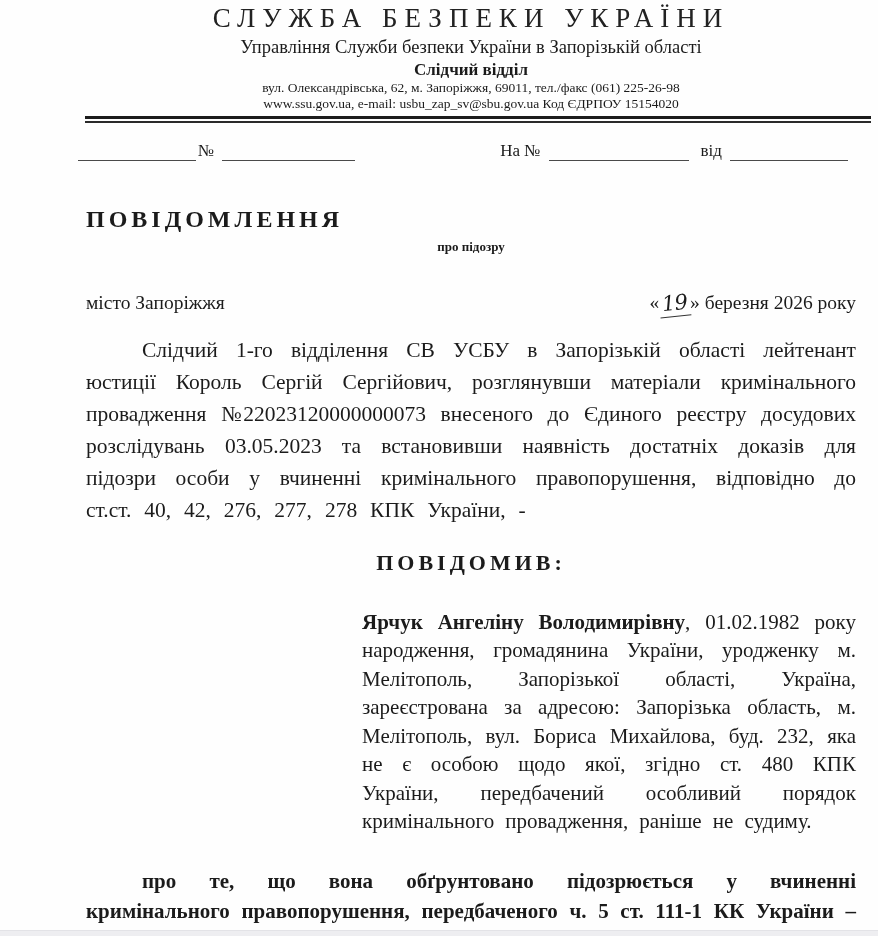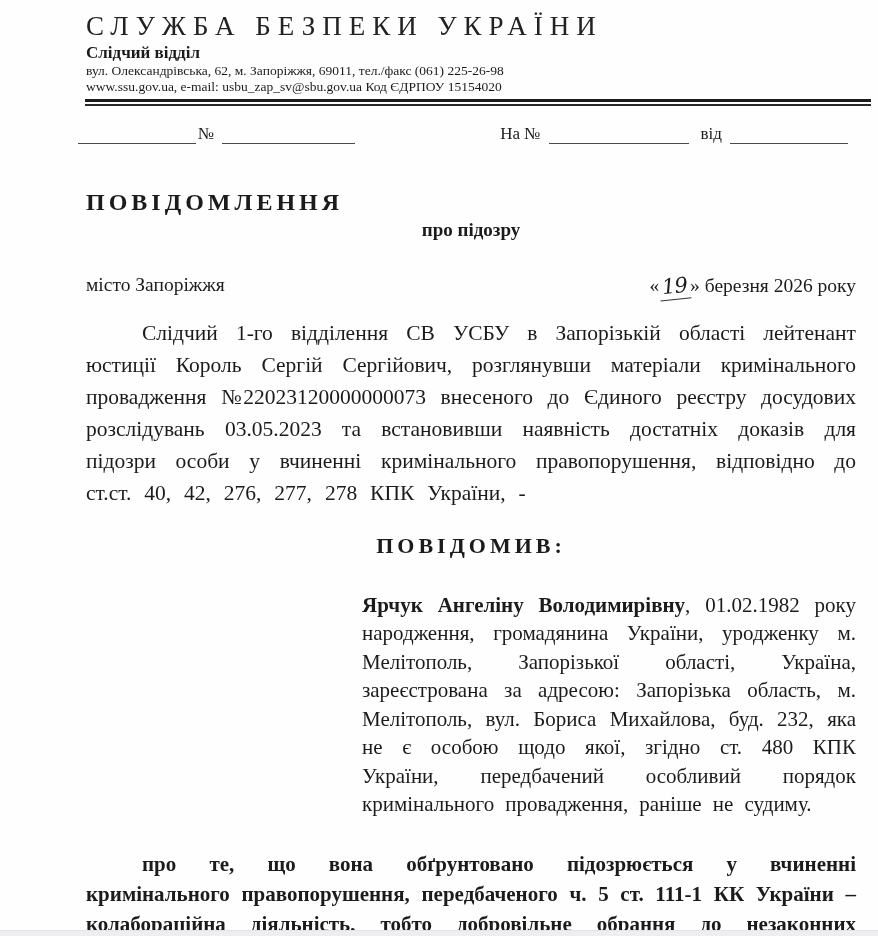--- a/index.html
+++ b/index.html
@@ -21,21 +21,21 @@
     width: 878px;
     height: 936px;
     background: #fefefe;
   }
   .content {
     padding: 0 0 0 86px;
     width: 770px;
   }
 
   
-  .letterhead { text-align: left; padding-top: 10px; }
+  .letterhead { text-align: center; padding-top: 2px; }
   .org-name {
     font-size: 27px;
     letter-spacing: 7px;
     line-height: 32px;
     color: #222;
     white-space: nowrap;
   }
   .department {
     font-size: 18.5px;
     line-height: 23px;
@@ -85,31 +85,31 @@
   .doc-title {
     text-align: left;
     margin-top: 44px;
     font-size: 24px;
     font-weight: bold;
     letter-spacing: 4px;
     line-height: 28px;
   }
   .doc-subtitle {
     text-align: center;
-    font-size: 19px;
+    font-size: 13px;
     font-weight: bold;
     line-height: 24px;
     margin-top: 2px;
   }
 
   
   .dateline {
     display: flex;
     justify-content: space-between;
-    align-items: flex-start;
+    align-items: center;
     margin-top: 30px;
     font-size: 19.5px;
     line-height: 26px;
   }
   .date-right { white-space: nowrap; }
   .handwritten-day {
     display: inline-block;
     font-family: "DejaVu Serif", serif;
     font-style: italic;
     font-size: 21px;
@@ -167,20 +167,21 @@
   }
 </style>
 </head>
 <body>
 
 <div class="page">
   <div class="content">
 
     <div class="letterhead">
       <div class="org-name">СЛУЖБА БЕЗПЕКИ УКРАЇНИ</div>
+      <div class="department">Управління Служби безпеки України в Запорізькій області</div>
       <div class="unit">Слідчий відділ</div>
       <div class="addr">вул. Олександрівська, 62,  м. Запоріжжя,  69011,  тел./факс (061) 225-26-98</div>
       <div class="addr">www.ssu.gov.ua,  e-mail: usbu_zap_sv@sbu.gov.ua  Код ЄДРПОУ 15154020</div>
     </div>
 
     <div class="rule"></div>
 
     <div class="ref-row">
       <span class="blank b1"></span>
       <span class="ref-label">№</span>

